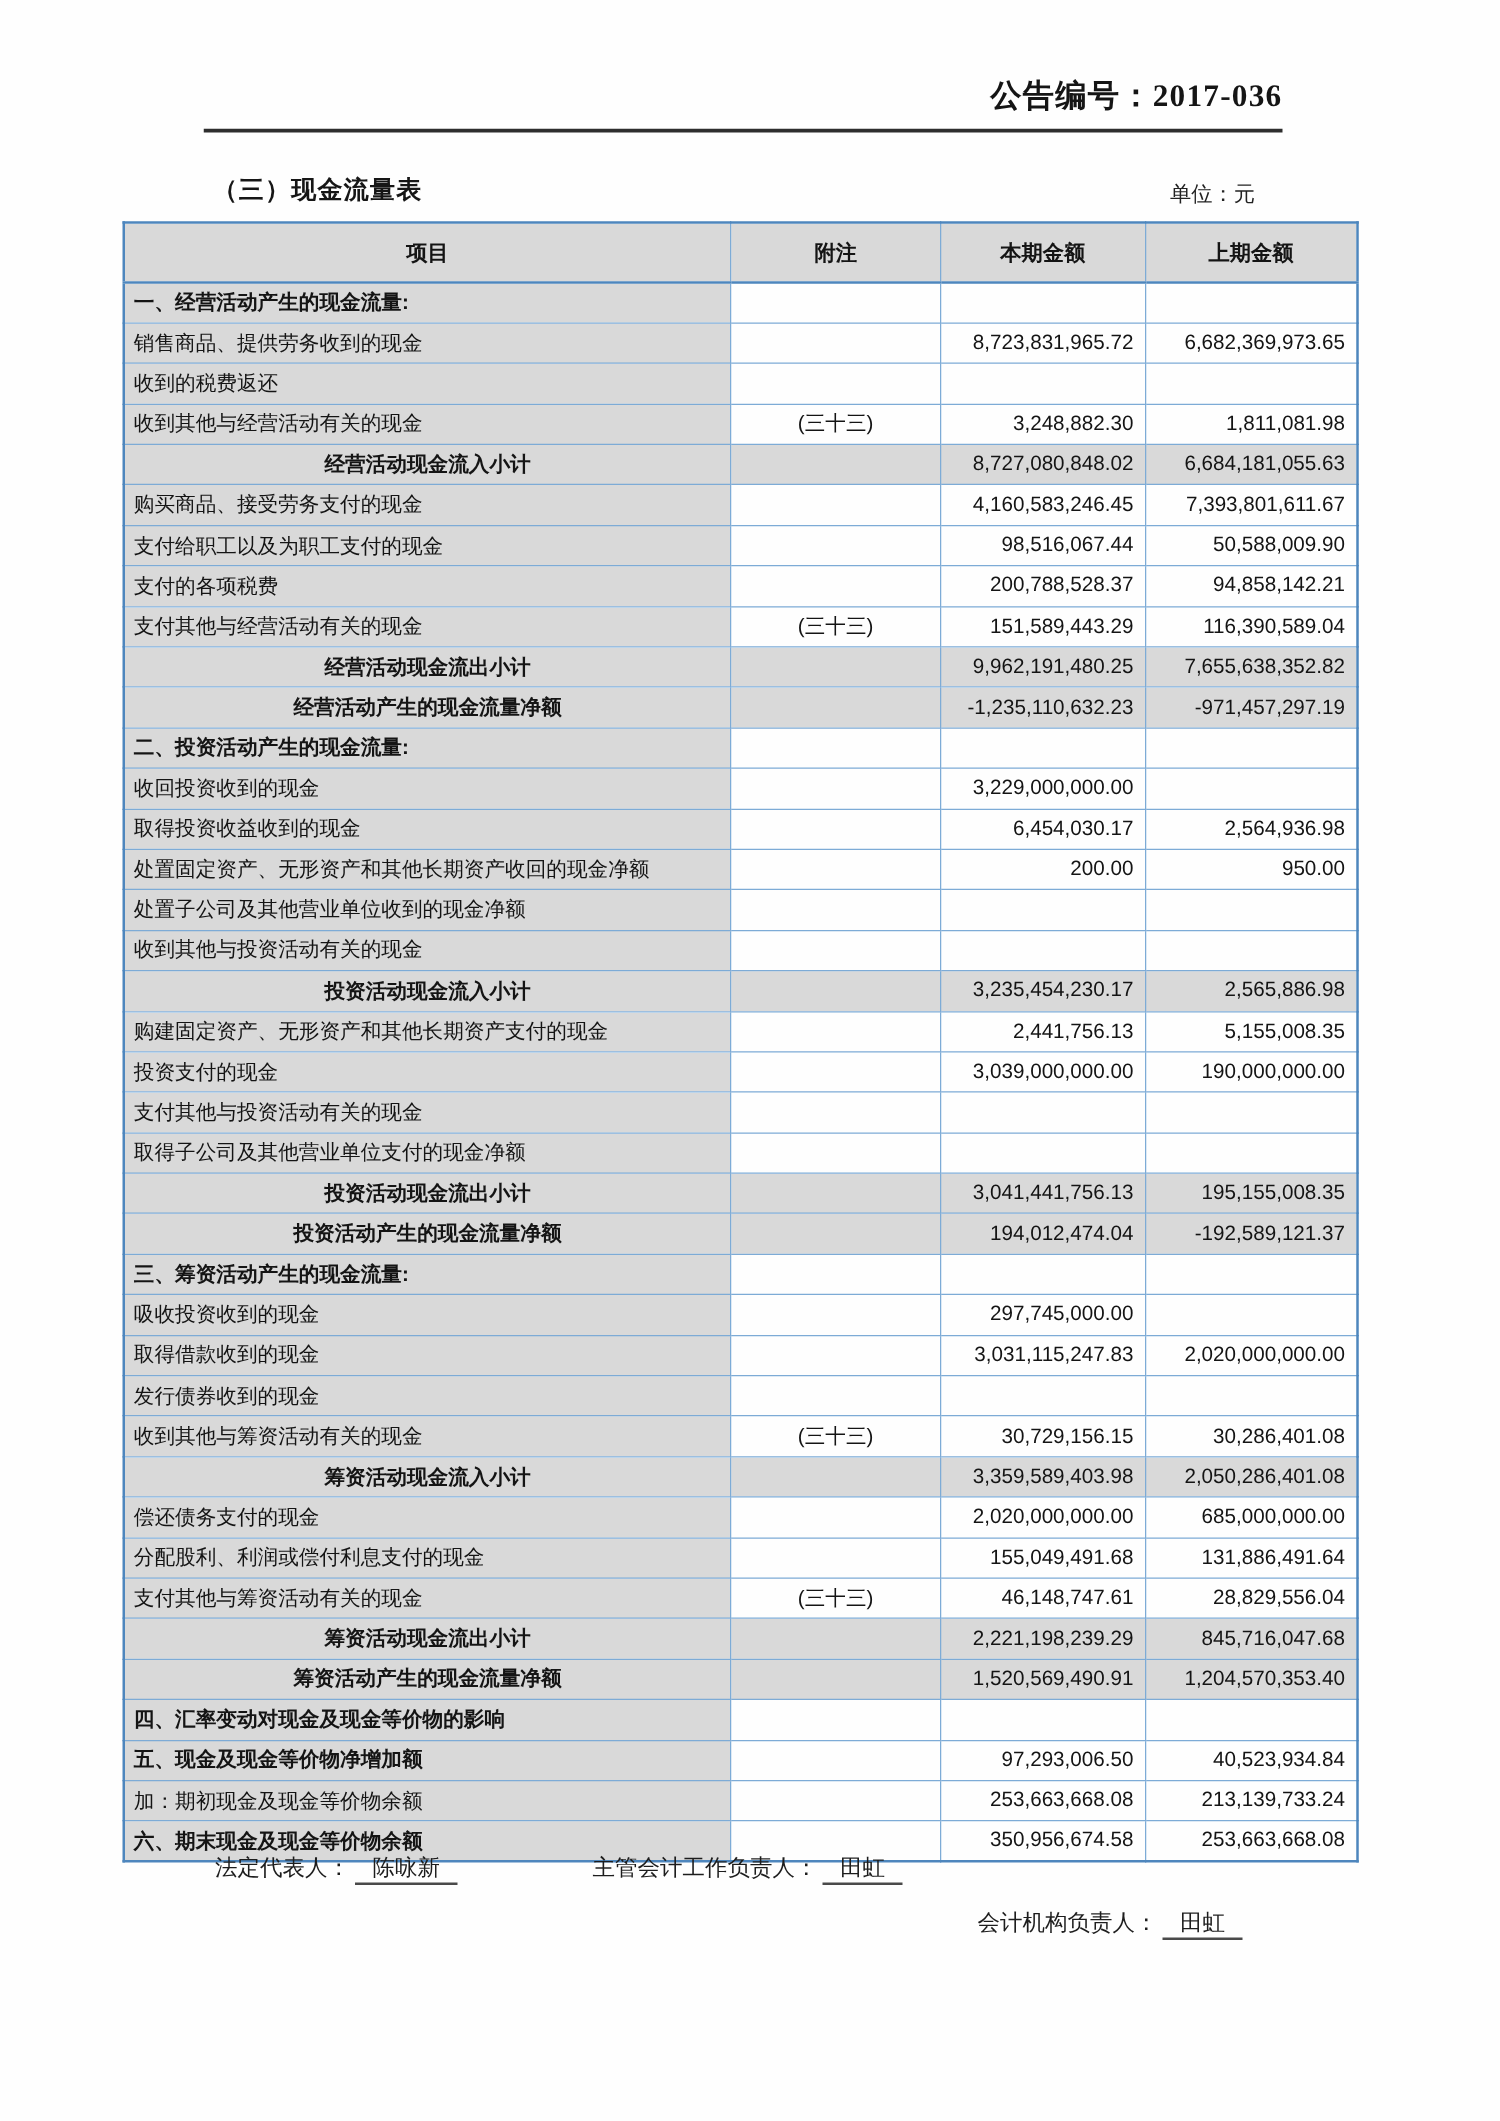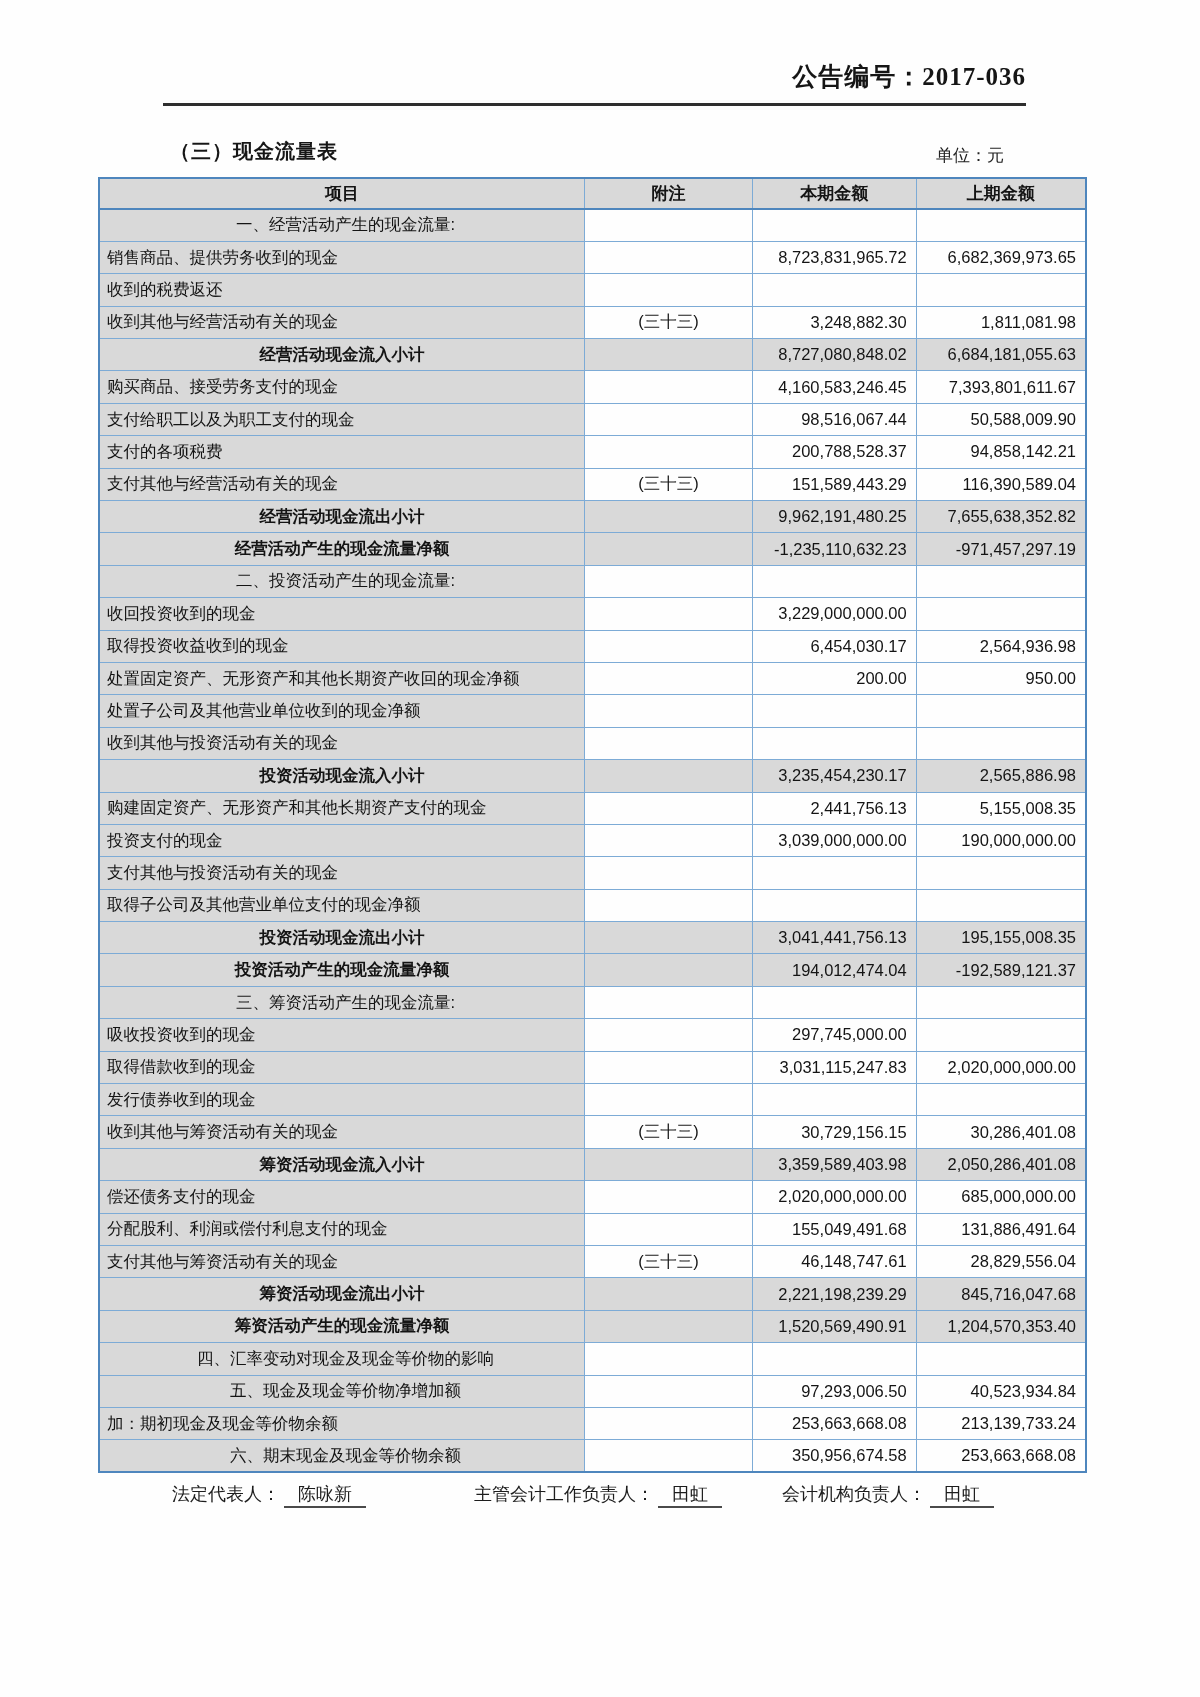--- a/index.html
+++ b/index.html
@@ -41,40 +41,40 @@
   table.cft col.c-note{width:17.0%;}
   table.cft col.c-cur{width:16.6%;}
   table.cft col.c-pri{width:17.2%;}
 
   table.cft th, table.cft td{
     border:1px solid var(--line);
     font-size:16.5px;color:#141414;
     overflow:hidden;white-space:nowrap;
     vertical-align:middle;
   }
-  table.cft thead tr{height:31px;}
+  table.cft thead tr{height:48px;}
   table.cft thead th{
     background:var(--cellgray);font-weight:bold;text-align:center;font-size:17px;
     border-bottom:2px solid var(--outer);
   }
   table.cft tbody tr{height:32.4px;}
 
   td.cell-item{text-align:left;padding-left:7px;background:var(--cellgray);}
   td.cell-note{text-align:center;margin-left:24px;}
   td.cell-amount{text-align:right;padding-right:9px;}
 
-  tr.row-section td.cell-item{font-weight:normal;text-align:center;}
+  tr.row-section td.cell-item{font-weight:bold;}
   tr.row-subtotal td{background:var(--cellgray);}
   tr.row-subtotal td.cell-item{font-weight:bold;text-align:center;padding-left:0;}
 
   .signatures{position:absolute;top:1482px;left:0;width:1012px;height:30px;font-size:18px;color:#1d1d1d;}
   .sig{position:absolute;white-space:nowrap;}
   .sig1{left:172px;}
   .sig2{left:474px;}
-  .sig3{left:782px;}
+  .sig3{left:782px;margin-top:44px;}
   .sig-name{
     display:inline-block;text-align:center;
     border-bottom:2px solid #4a4a4a;
     padding:0 14px;margin-left:4px;
   }
 </style>
 </head>
 <body>
 
 <div class="page">

